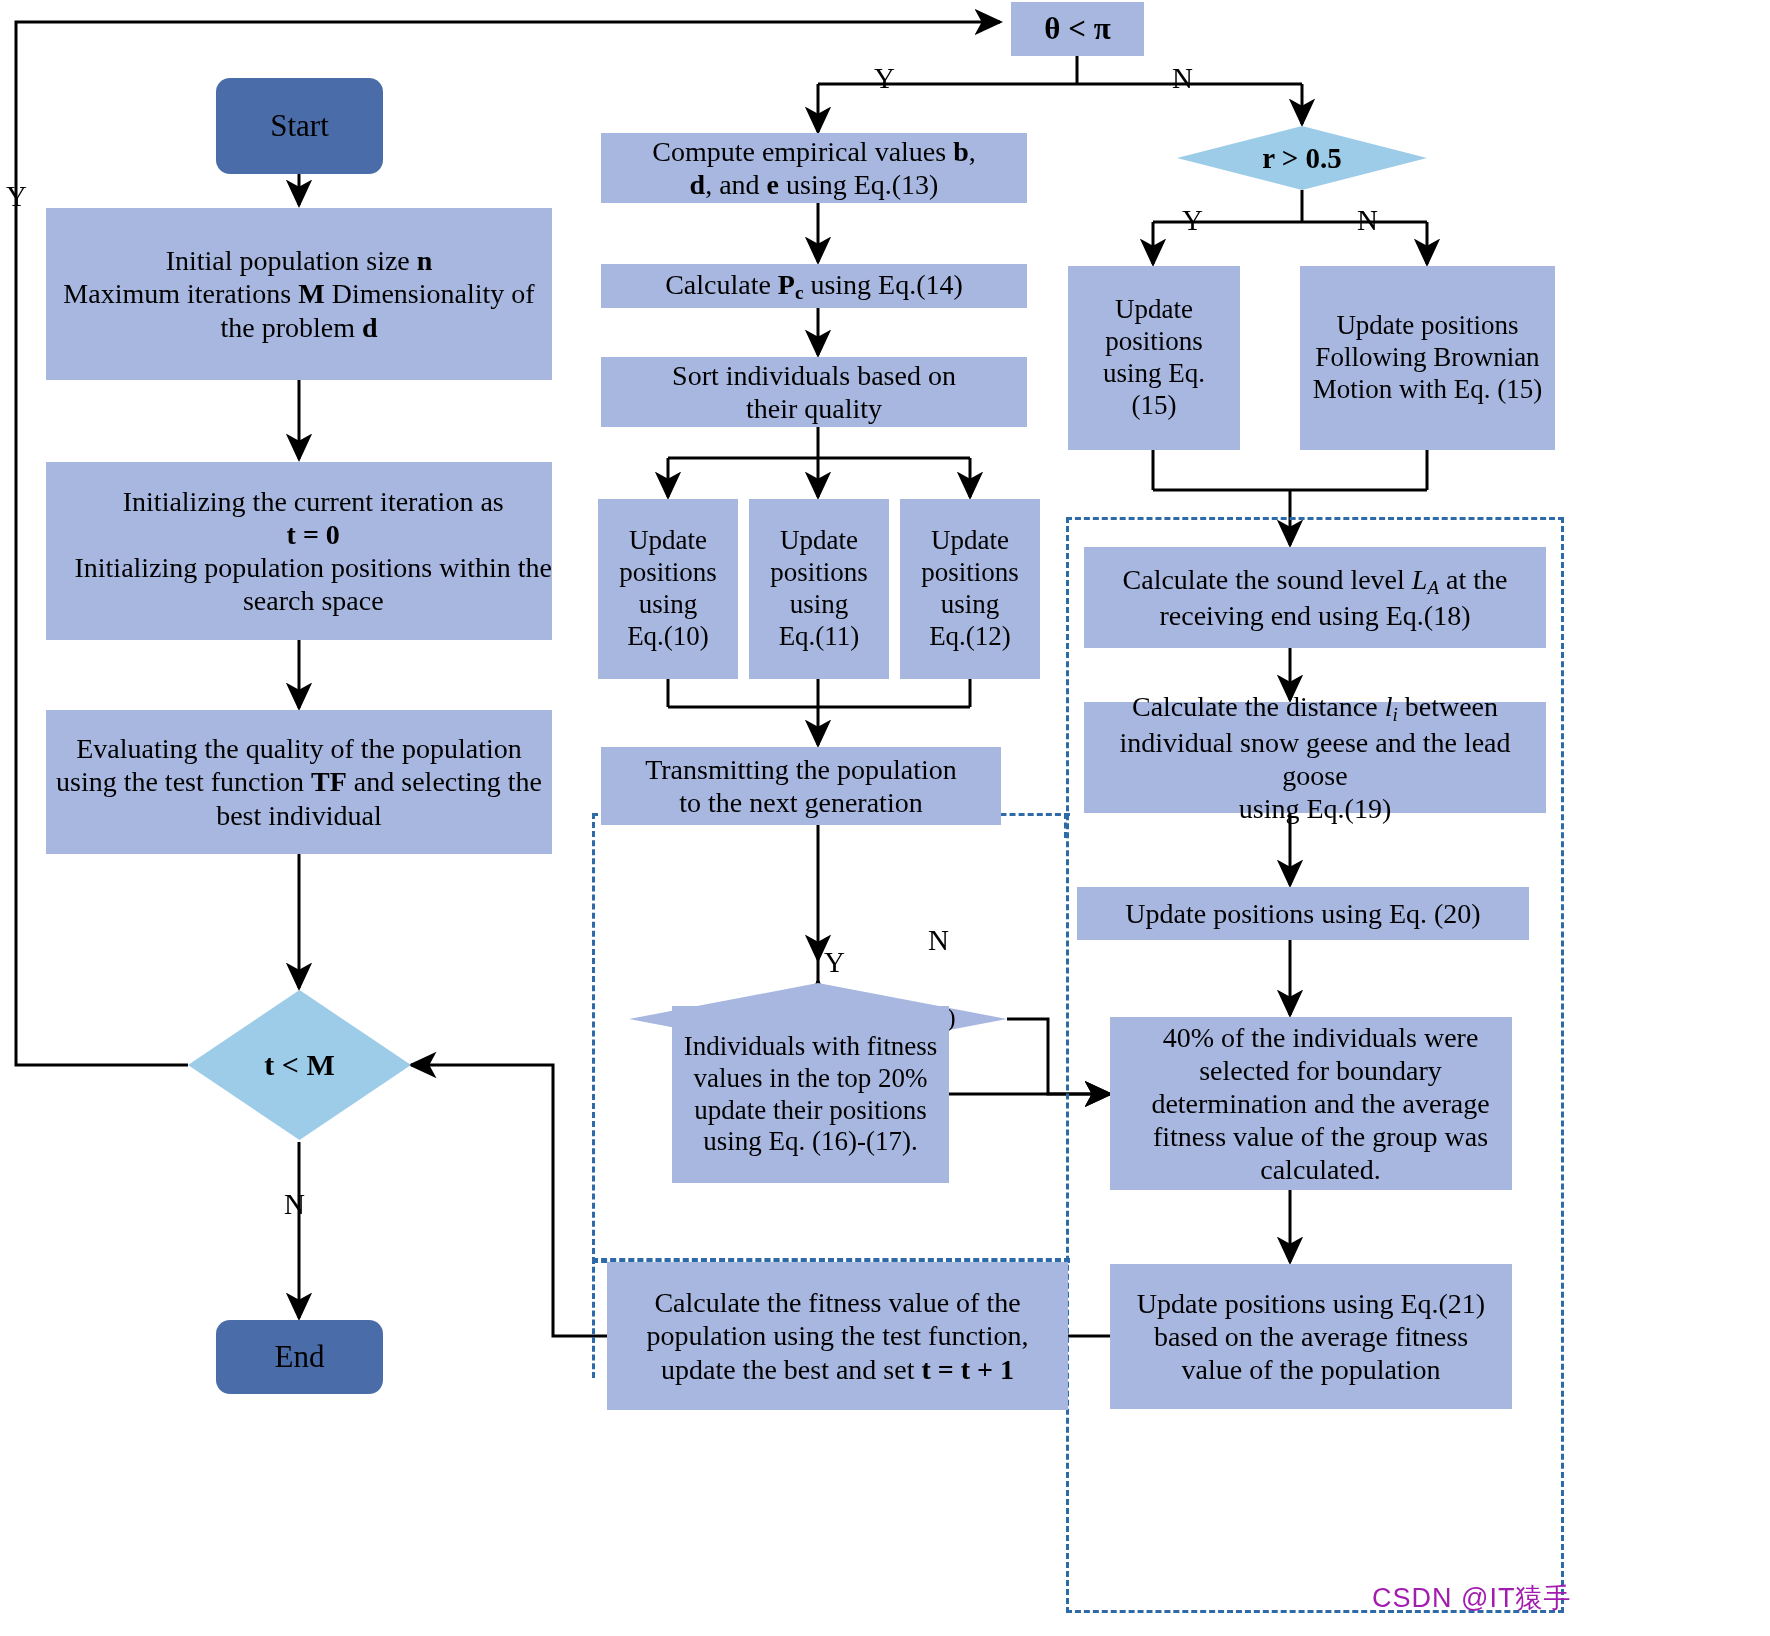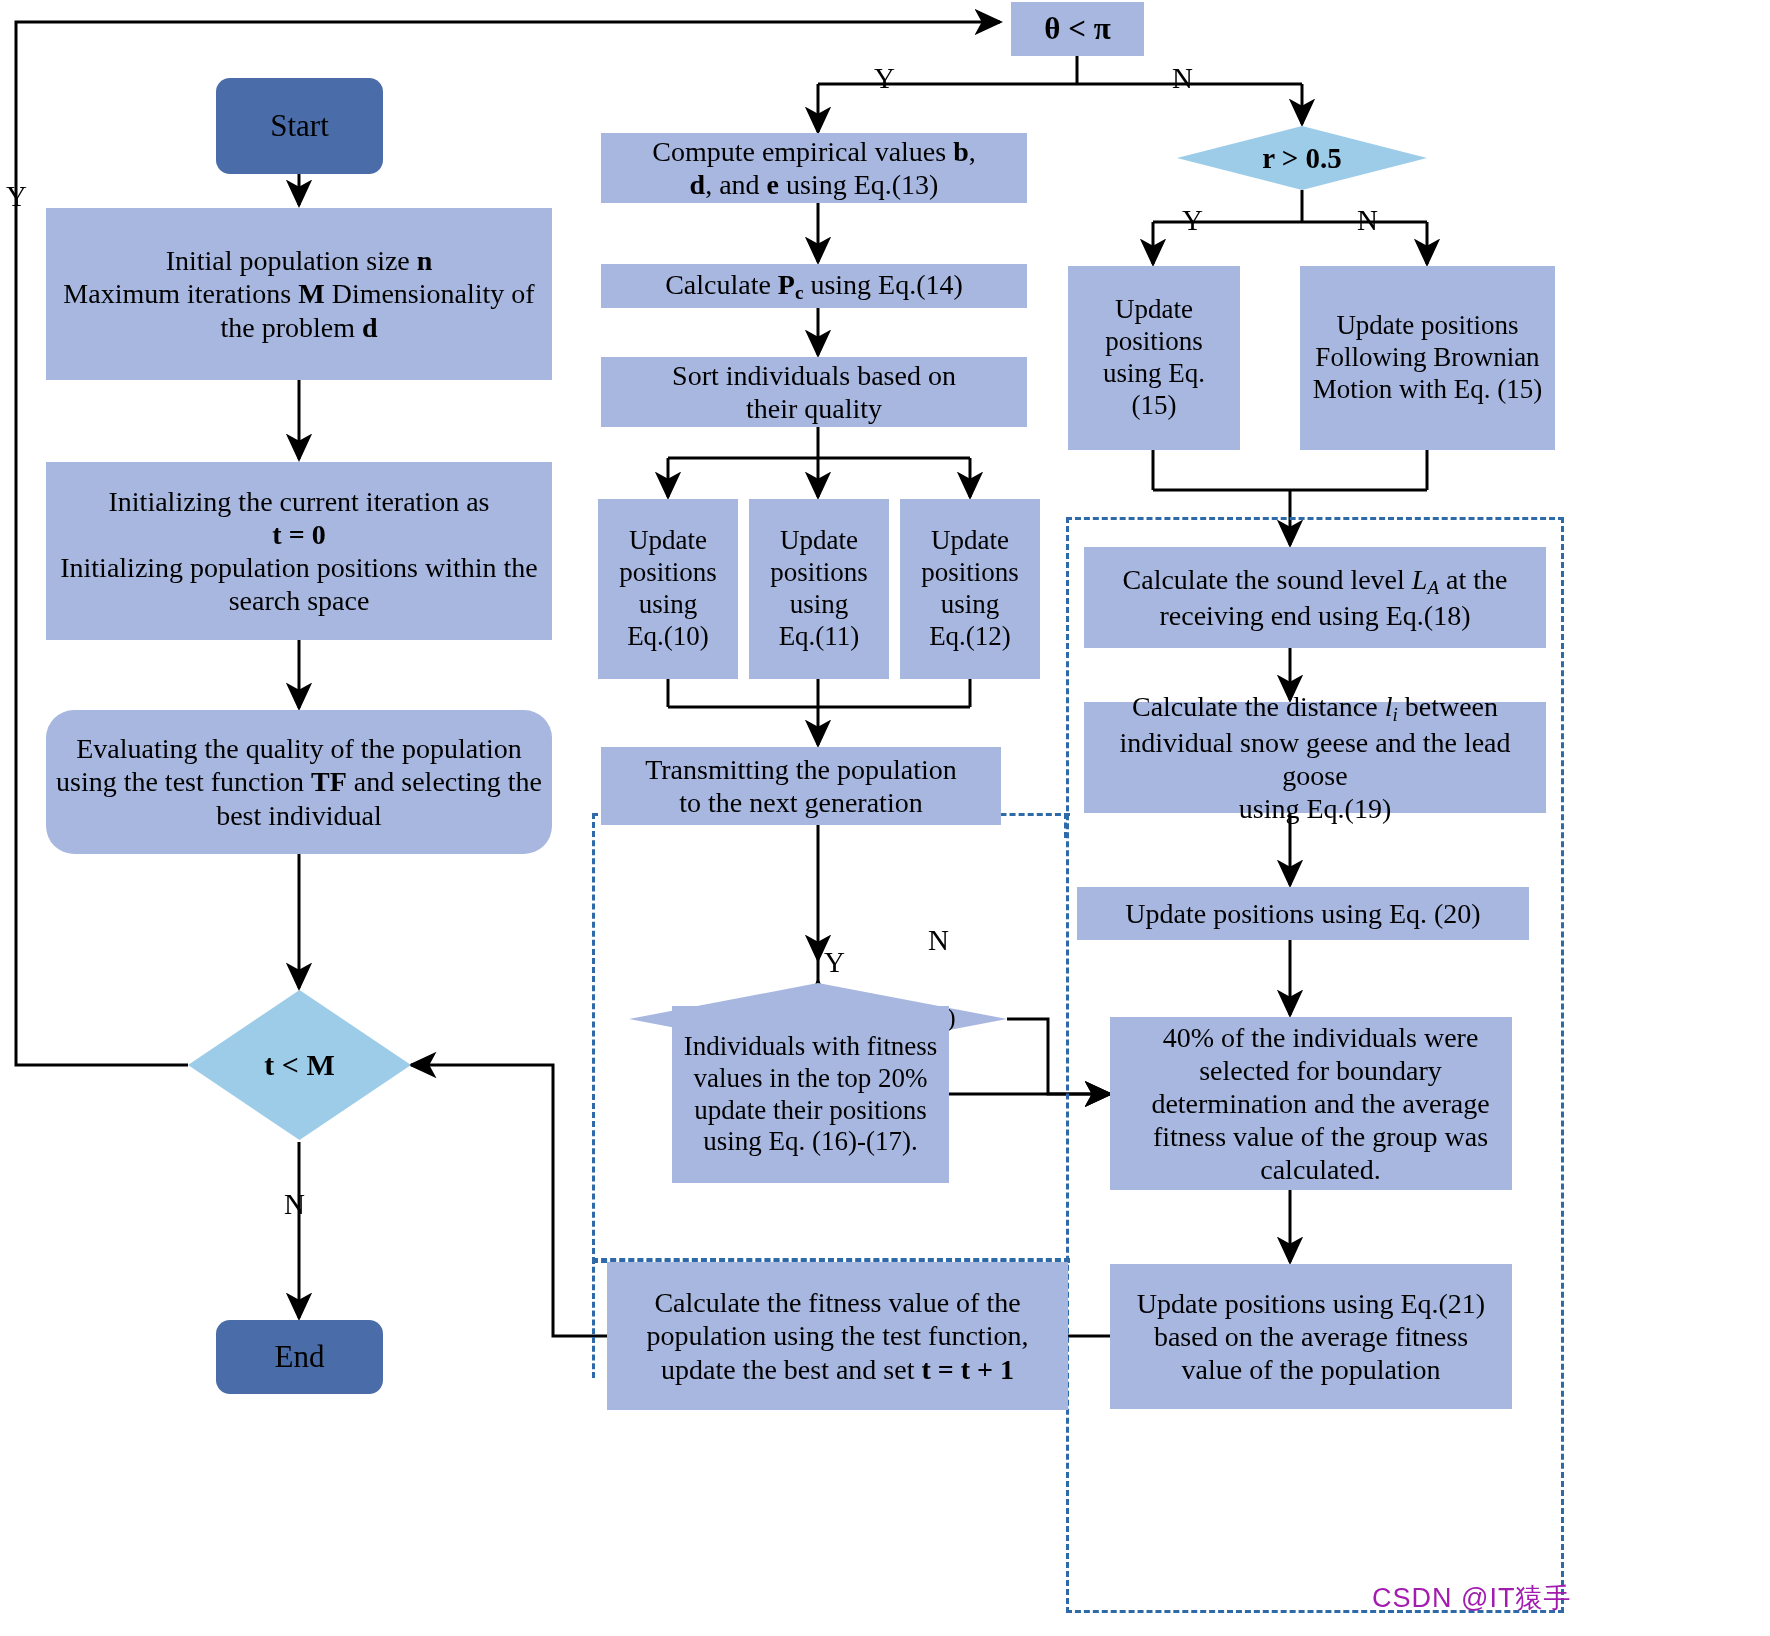--- a/index.html
+++ b/index.html
@@ -163,30 +163,30 @@
   </div>
 
   <div class="node proc" style="left:46px;top:208px;width:506px;height:172px;font-size:28px;">
     <div>
       <div><span>Initial population size </span><b>n</b></div>
       <div><span>Maximum iterations </span><b>M</b><span> Dimensionality of</span></div>
       <div><span>the problem </span><b>d</b></div>
     </div>
   </div>
 
-  <div class="node proc" style="left:46px;top:462px;width:506px;height:178px;font-size:28px;">
+  <div class="node proc" style="left:46px;top:462px;width:506px;height:178px;font-size:28px;justify-content:flex-end;">
     <div>
       <div>Initializing the current iteration as</div>
       <div class="bi">t = 0</div>
       <div>Initializing population positions within the</div>
       <div>search space</div>
     </div>
   </div>
 
-  <div class="node proc" style="left:46px;top:710px;width:506px;height:144px;font-size:28px;border-radius:28px;">
+  <div class="node proc" style="left:46px;top:710px;width:506px;height:144px;font-size:28px;">
     <div>
       <div>Evaluating the quality of the population</div>
       <div><span>using the test function </span><b>TF</b><span> and selecting the</span></div>
       <div>best individual</div>
     </div>
   </div>
 
   <div class="dia-wrap" style="left:188px;top:990px;width:223px;height:150px;">
     <svg width="223" height="150" viewBox="0 0 223 150">
         <polygon points="111.5,0 223,75 111.5,150 0,75" fill="#9dcce8"></polygon>

